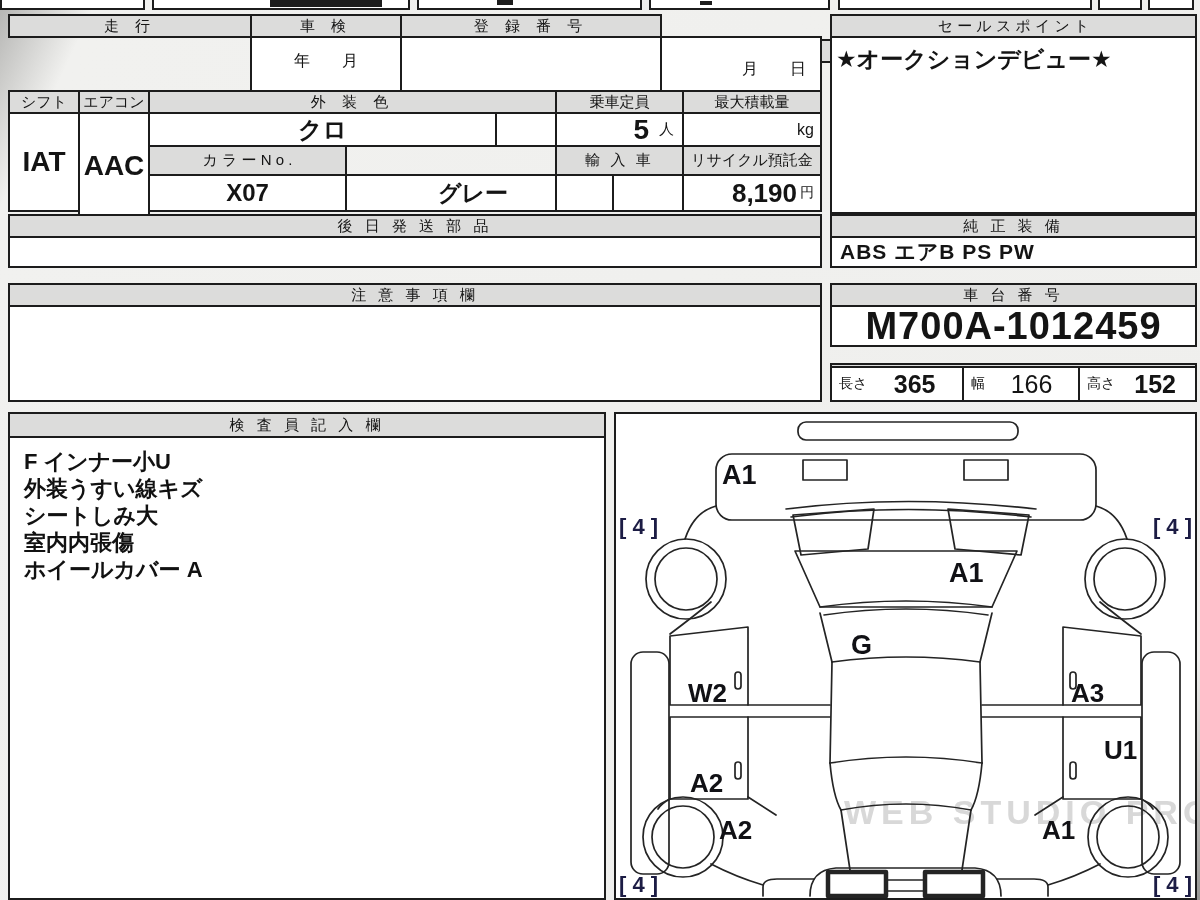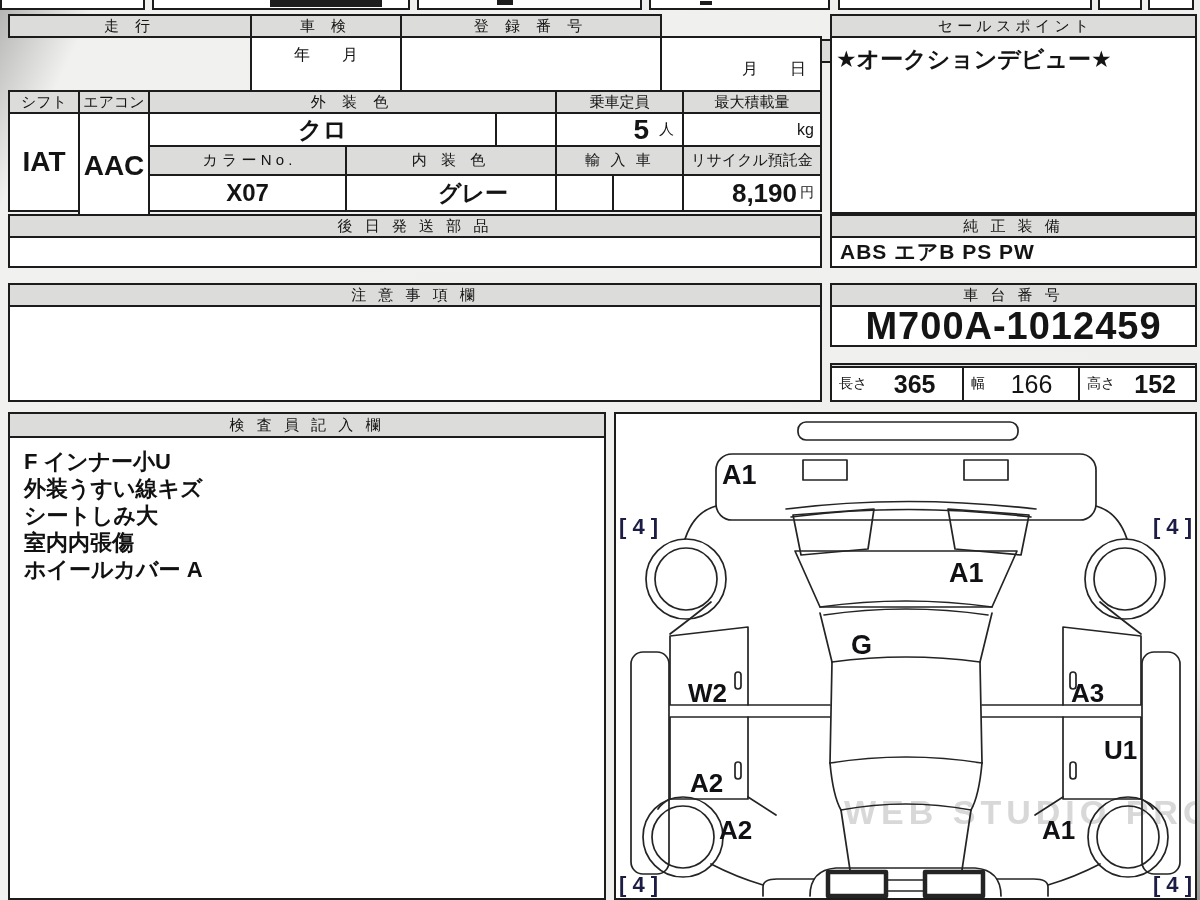--- a/index.html
+++ b/index.html
@@ -43,21 +43,21 @@
   <div class="tcell" style="left:1148px;width:46px;"></div>
   <div class="smudge" style="left:270px;top:0;width:112px;height:7px;"></div>
   <div class="smudge" style="left:497px;top:0;width:16px;height:5px;"></div>
   <div class="smudge" style="left:700px;top:1px;width:12px;height:4px;"></div>
 
   <div class="cell hd" style="left:8px;top:14px;width:244px;height:24px;letter-spacing:6px;">走 行</div>
   <div class="cell hd" style="left:250px;top:14px;width:152px;height:24px;letter-spacing:6px;">車 検</div>
   <div class="cell hd" style="left:400px;top:14px;width:262px;height:24px;letter-spacing:6px;">登 録 番 号</div>
   <div class="cell hd" style="left:672px;top:14px;width:194px;height:24px;margin-top:25px;">譲渡書類期限</div>
 
-  <div class="cell flex" style="left:250px;top:36px;width:152px;height:56px;justify-content:center;align-items:flex-end;padding-bottom:24px;font-size:16px;white-space:pre;">年　　月</div>
+  <div class="cell flex" style="left:250px;top:36px;width:152px;height:56px;justify-content:center;align-items:flex-end;padding-bottom:18px;font-size:16px;white-space:pre;">年　　月</div>
   <div class="cell" style="left:400px;top:36px;width:262px;height:56px;"></div>
   <div class="cell flex" style="left:660px;top:36px;width:162px;height:56px;justify-content:flex-end;align-items:flex-end;padding:0 14px 10px 0;font-size:16px;white-space:pre;">月　　日</div>
 
   <div class="cell hd" style="left:8px;top:90px;width:72px;height:24px;">シフト</div>
   <div class="cell hd" style="left:78px;top:90px;width:72px;height:24px;">エアコン</div>
   <div class="cell hd" style="left:148px;top:90px;width:409px;height:24px;letter-spacing:6px;">外 装 色</div>
   <div class="cell hd" style="left:555px;top:90px;width:129px;height:24px;">乗車定員</div>
   <div class="cell hd" style="left:682px;top:90px;width:140px;height:24px;">最大積載量</div>
 
   <div class="cell flex" style="left:8px;top:112px;width:72px;height:100px;justify-content:center;font-size:28px;font-weight:bold;">IAT</div>
@@ -65,21 +65,20 @@
 
   <div class="cell flex" style="left:148px;top:112px;width:349px;height:35px;justify-content:center;font-size:24px;font-weight:bold;">クロ</div>
   <div class="cell" style="left:495px;top:112px;width:62px;height:35px;"></div>
   <div class="cell flex" style="left:555px;top:112px;width:129px;height:35px;justify-content:flex-end;padding-right:8px;">
     <span style="font-size:28px;font-weight:bold;">5</span>
     <span style="font-size:15px;margin-left:10px;">人</span>
   </div>
   <div class="cell flex" style="left:682px;top:112px;width:140px;height:35px;justify-content:flex-end;padding-right:6px;font-size:16px;">kg</div>
 
   <div class="cell hd" style="left:148px;top:145px;width:199px;height:31px;">カ ラ ー N o .</div>
-  <div class="cell hd" style="left:345px;top:145px;width:212px;height:31px;letter-spacing:5px;">内 装 色</div>
   <div class="cell hd" style="left:555px;top:145px;width:129px;height:31px;letter-spacing:3px;">輸 入 車</div>
   <div class="cell hd" style="left:682px;top:145px;width:140px;height:31px;">リサイクル預託金</div>
 
   <div class="cell flex" style="left:148px;top:174px;width:199px;height:38px;justify-content:center;font-size:24px;font-weight:bold;">X07</div>
   <div class="cell flex" style="left:345px;top:174px;width:256px;height:38px;justify-content:center;">
     <span style="font-size:23px;font-weight:bold;">グレー</span>
     <span style="position:absolute;right:14px;font-size:15px;">系</span>
   </div>
   <div class="cell" style="left:555px;top:174px;width:59px;height:38px;"></div>
   <div class="cell" style="left:612px;top:174px;width:72px;height:38px;"></div>

